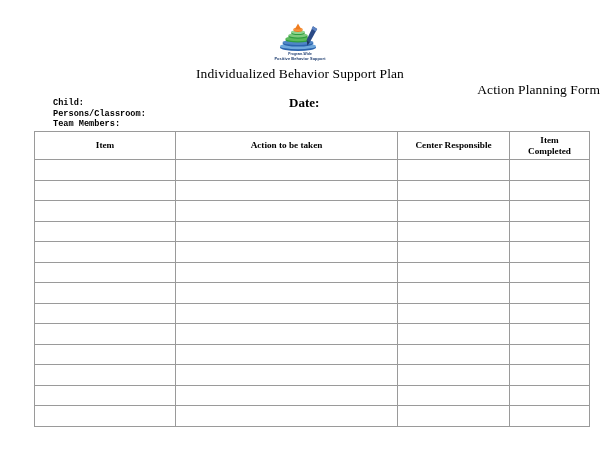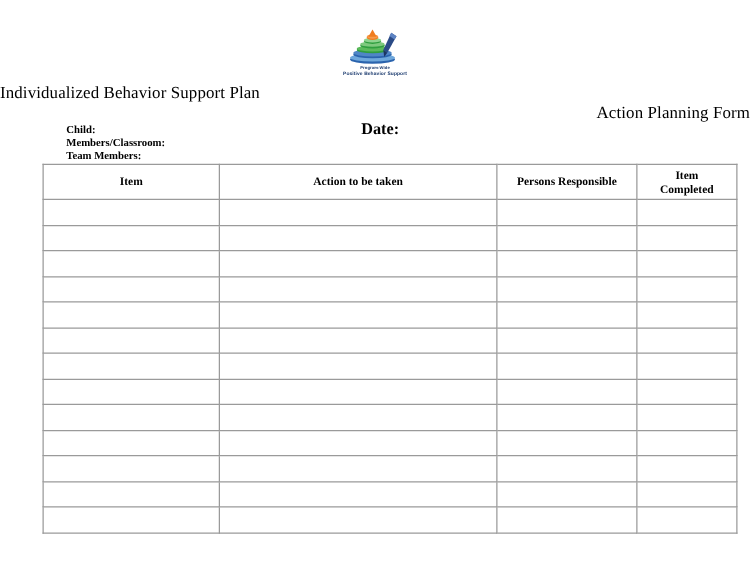--- a/index.html
+++ b/index.html
@@ -42,21 +42,21 @@
   }
   .logo-text .l1 { font-size: 3.3px; letter-spacing: 0.1px; display: block; }
   .logo-text .l2 { font-size: 3.9px; letter-spacing: 0.1px; display: block; }
 
   
   .doc-title {
     position: absolute;
     left: 0;
     right: 0;
     top: 66px;
-    text-align: left;
+    text-align: center;
     font-size: 13.5px;
     line-height: 16px;
     letter-spacing: 0.1px;
   }
   .doc-subtitle {
     position: absolute;
     left: 0;
     right: 0;
     top: 82px;
     text-align: right;
@@ -67,21 +67,21 @@
 
   
   .fields {
     position: absolute;
     left: 53px;
     top: 98px;
     font-size: 8.6px;
     font-weight: bold;
     line-height: 10.6px;
   }
-  .fields div { white-space: nowrap; }
+  .fields div { white-space: nowrap; font-family: Liberation Mono, monospace; }
 
   .date-field {
     position: absolute;
     left: 289px;
     top: 98px;
     font-size: 13px;
     font-weight: bold;
     line-height: 10.6px;
   }
 
@@ -150,21 +150,21 @@
     <span class="l1">Program-Wide</span>
     <span class="l2">Positive Behavior Support</span>
   </div>
 </div>
 
 <div class="doc-title">Individualized Behavior Support Plan</div>
 <div class="doc-subtitle">Action Planning Form</div>
 
 <div class="fields">
   <div>Child:</div>
-  <div>Members/Classroom:</div>
+  <div>Persons/Classroom:</div>
   <div>Team Members:</div>
 </div>
 
 <div class="date-field">Date:</div>
 
 <div class="table-wrap">
   <table class="plan">
     <colgroup>
       <col class="c-item">
       <col class="c-action">
@@ -173,21 +173,21 @@
     </colgroup>
     <thead>
       <tr>
         <th>
           <span class="th-two-line">Item</span>
         </th>
         <th>
           <span class="th-two-line">Action to be taken</span>
         </th>
         <th>
-          <span class="th-two-line">Persons Responsible</span>
+          <span class="th-two-line">Center Responsible</span>
         </th>
         <th>
           <span class="th-two-line">Item</span>
           <span class="th-two-line">Completed</span>
         </th>
       </tr>
     </thead>
     <tbody>
         <tr>
           <td></td>

